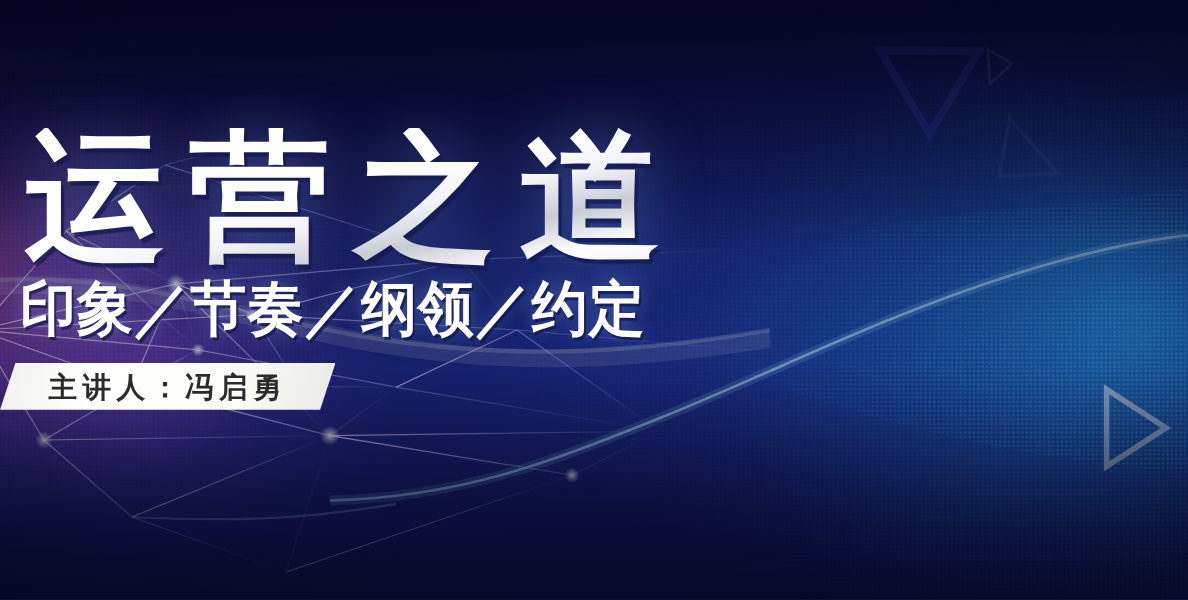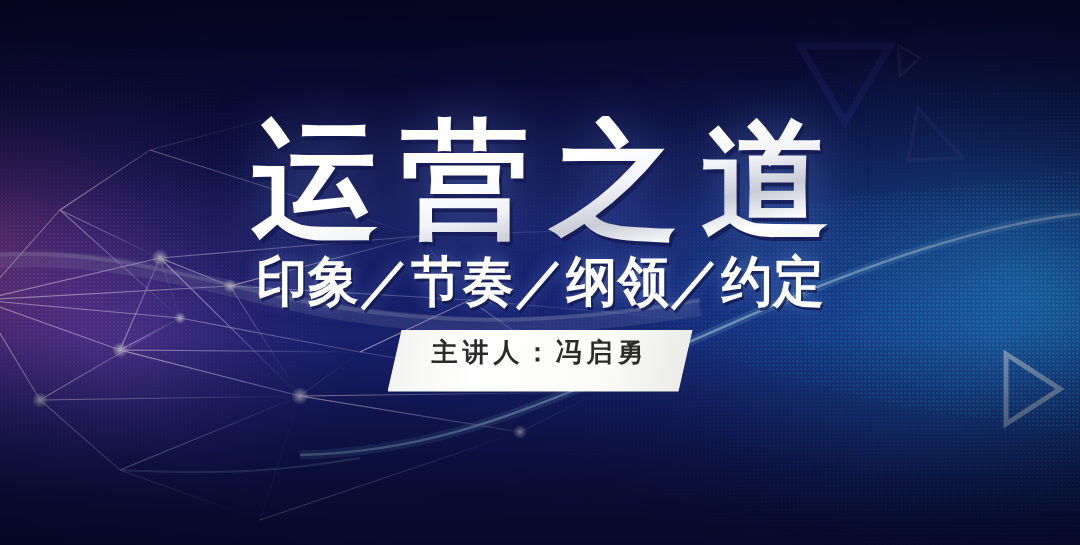--- a/index.html
+++ b/index.html
@@ -67,21 +67,21 @@
   }
 
   svg.layer { overflow: visible; }
 
   
   .content {
     position: absolute;
     inset: 0;
     display: flex;
     flex-direction: column;
-    align-items: center;
+    align-items: flex-start;
     z-index: 40;
     border-radius: 28px;
   }
 
   .title-main {
     margin-top: 116px;
     font-size: 128px;
     line-height: 1;
     font-weight: 700;
     letter-spacing: 22px;
@@ -106,21 +106,21 @@
     white-space: nowrap;
     transform: scaleX(0.94);
   }
 
   .speaker-wrap {
     margin-top: 22px;
     position: relative;
   }
   .speaker-band {
     background: linear-gradient(100deg, #f2f3f0 0%, #ffffff 30%, #fbfbf8 70%, #e9eae6 100%);
-    padding: 6px 44px 23px 44px;
+    padding: 6px 44px 4px 44px;
     -webkit-clip-path: polygon(14px 0, 100% 0, calc(100% - 14px) 100%, 0 100%);
             clip-path: polygon(14px 0, 100% 0, calc(100% - 14px) 100%, 0 100%);
     box-shadow: 0 4px 18px rgba(0,0,0,0.35);
   }
   .speaker-text {
     font-size: 26px;
     line-height: 1.25;
     font-weight: 700;
     color: #2b2b2b;
     letter-spacing: 5px;

